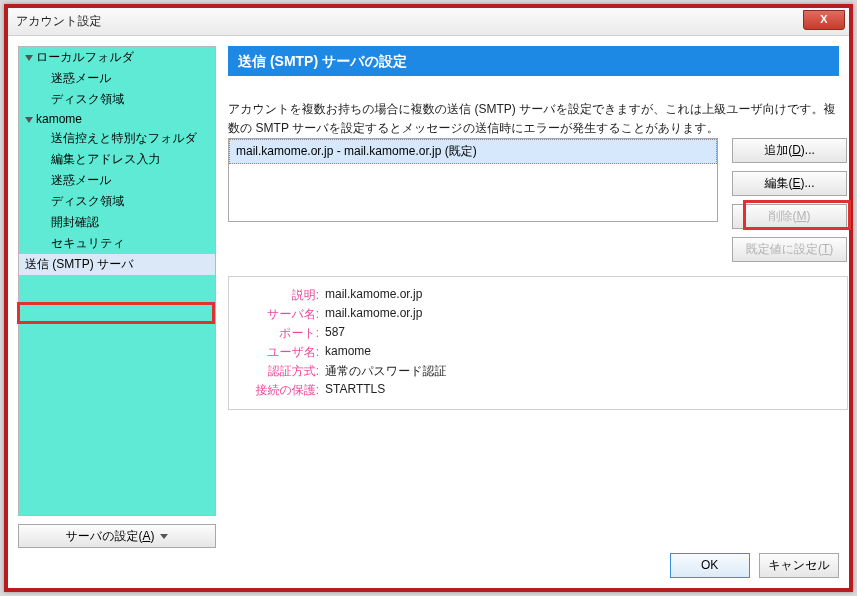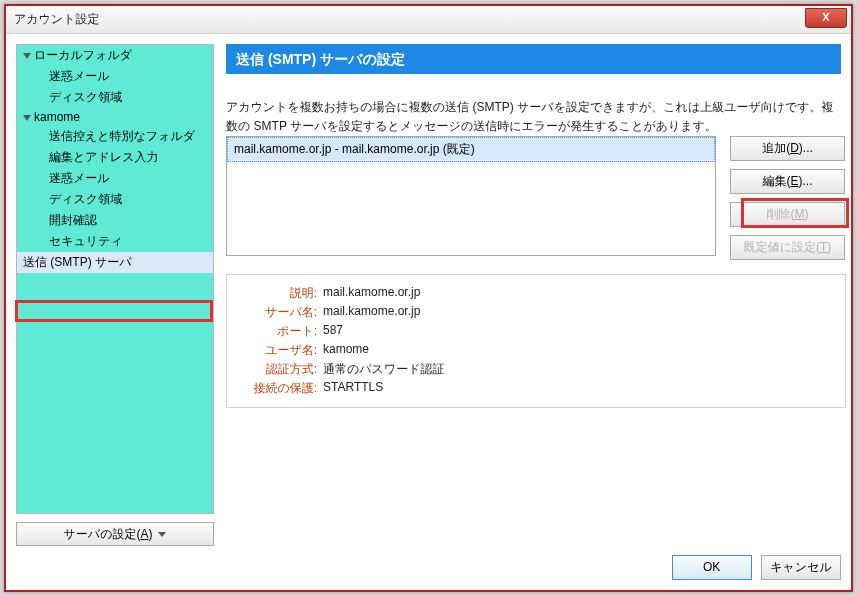--- a/index.html
+++ b/index.html
@@ -10,21 +10,21 @@
     background: #d9d9d9;
     width: 857px;
     height: 596px;
     overflow: hidden;
   }
   .window {
     position: absolute;
     left: 4px; top: 4px;
     width: 849px; height: 588px;
     background: #fff;
-    border: 2px solid #b91c1c;
+    border: 4px solid #b91c1c;
     box-shadow: 0 0 4px rgba(0,0,0,0.3);
   }
   .titlebar {
     height: 28px;
     background: linear-gradient(#fbfbfb, #eaeaea);
     border-bottom: 1px solid #d0d0d0;
     display: flex;
     align-items: center;
     padding-left: 8px;
     position: relative;
@@ -115,21 +115,21 @@
     padding-left: 10px;
   }
   .desc {
     margin-top: 24px;
     color: #222;
     line-height: 1.6;
   }
   .server-list {
     position: absolute;
     left: 0; top: 92px;
-    width: 490px; height: 120px;
+    width: 490px; height: 84px;
     border: 1px solid #a8a8a8;
     background: #fff;
   }
   .server-row {
     padding: 3px 6px;
     background: #d6e8fb;
     border: 1px dotted #5a8fc8;
     cursor: pointer;
   }
   .side-buttons {
@@ -151,21 +151,21 @@
   .btn.disabled { color: #b2b2b2; cursor: default; }
 
   .details {
     position: absolute;
     left: 0; top: 230px;
     width: 620px;
     border: 1px solid #d0d0d0;
     padding: 8px 10px;
   }
   .detail-row { display: flex; margin: 2px 0; }
-  .detail-label { width: 80px; text-align: right; margin-right: 6px; color: #c2410c;}
+  .detail-label { width: 80px; text-align: right; margin-right: 6px; color: #ec4899;}
   .detail-val { color: #222; }
 
   .footer-buttons {
     position: absolute;
     right: 10px; bottom: 10px;
   }
   .footer-buttons .btn { display:inline-block; width: 80px; margin-left:6px; margin-bottom:0;}
   .footer-buttons .btn.ok { border: 1px solid #3a8edc; background: linear-gradient(#f7fbff,#dceaf7);}
   .underline-access { text-decoration: underline; }
 </style>

